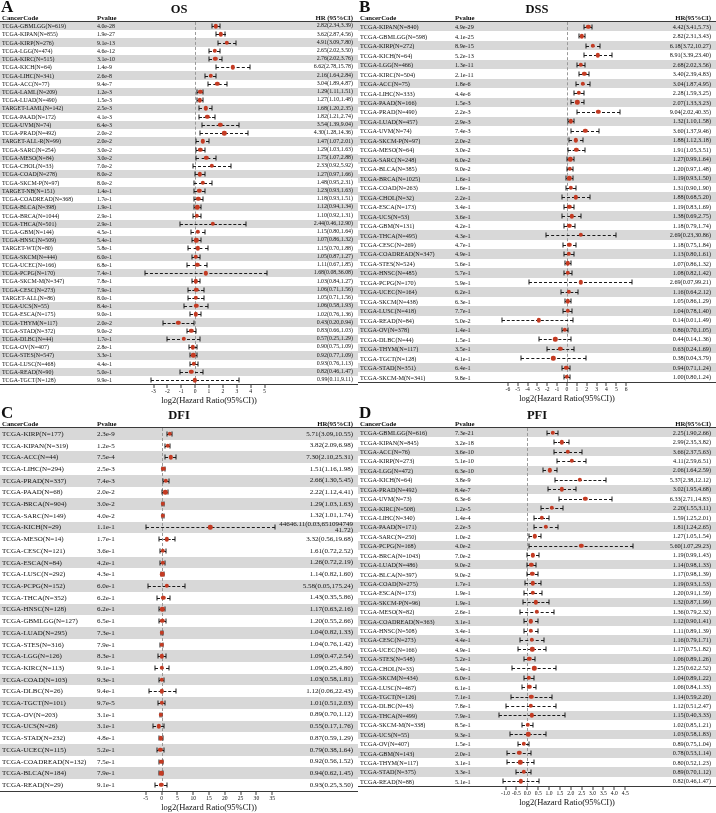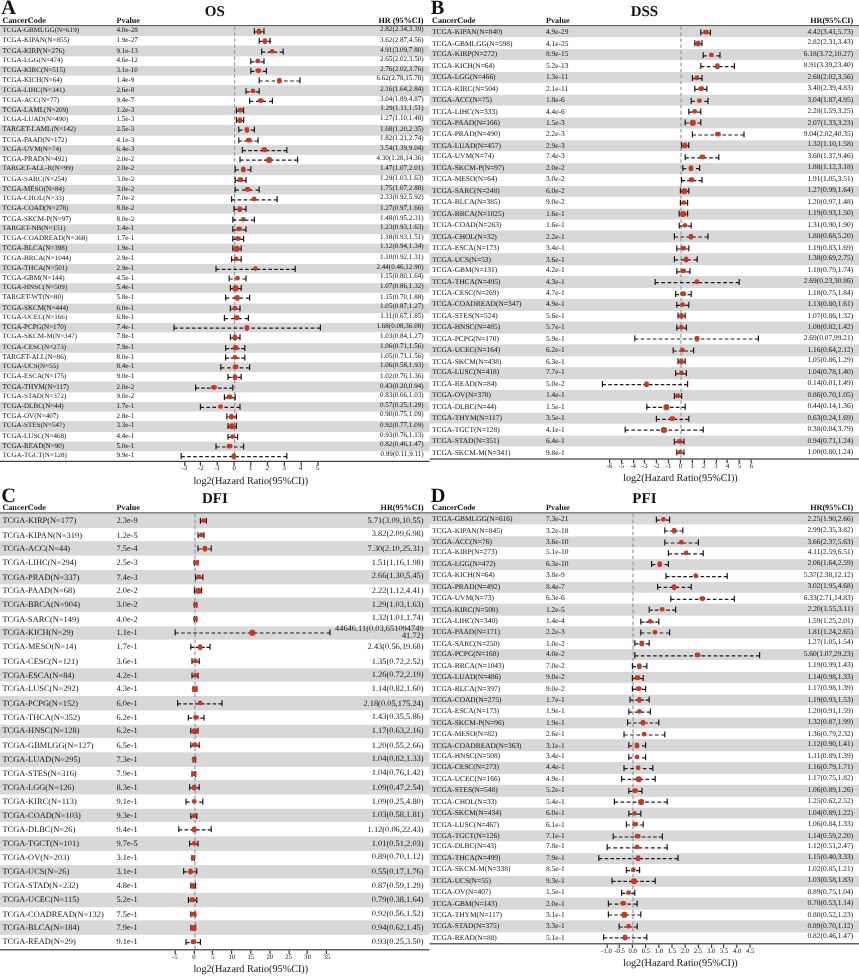--- a/index.html
+++ b/index.html
@@ -1130,32 +1130,32 @@
         </div>
         <div class="row">
           <span class="cname">TCGA-MESO(N=14)</span>
           <span class="cpv">1.7e-1</span>
           <span class="cplot">
             <span class="wh" style="left:13.17%;width:11.94%"></span>
             <span class="cap" style="left:13.17%"></span>
             <span class="cap" style="left:25.11%"></span>
             <span class="dot" style="left:19.14%"></span>
           </span>
-          <span class="chr">2.43(0.56,19.68)</span>
+          <span class="chr">3.32(0.56,19.68)</span>
         </div>
         <div class="row">
           <span class="cname">TCGA-CESC(N=121)</span>
           <span class="cpv">3.6e-1</span>
           <span class="cplot">
             <span class="wh" style="left:14.01%;width:4.20%"></span>
             <span class="cap" style="left:14.01%"></span>
             <span class="cap" style="left:18.22%"></span>
             <span class="dot" style="left:16.12%"></span>
           </span>
-          <span class="chr">1.35(0.72,2.52)</span>
+          <span class="chr">1.61(0.72,2.52)</span>
         </div>
         <div class="row stripe">
           <span class="cname">TCGA-ESCA(N=84)</span>
           <span class="cpv">4.2e-1</span>
           <span class="cplot">
             <span class="wh" style="left:14.01%;width:3.73%"></span>
             <span class="cap" style="left:14.01%"></span>
             <span class="cap" style="left:17.75%"></span>
             <span class="dot" style="left:15.89%"></span>
           </span>
@@ -1174,21 +1174,21 @@
         </div>
         <div class="row stripe">
           <span class="cname">TCGA-PCPG(N=152)</span>
           <span class="cpv">6.0e-1</span>
           <span class="cplot">
             <span class="wh" style="left:5.07%;width:27.38%"></span>
             <span class="cap" style="left:5.07%"></span>
             <span class="cap" style="left:32.45%"></span>
             <span class="dot" style="left:18.78%"></span>
           </span>
-          <span class="chr">2.18(0.05,175.24)</span>
+          <span class="chr">5.58(0.05,175.24)</span>
         </div>
         <div class="row">
           <span class="cname">TCGA-THCA(N=352)</span>
           <span class="cpv">6.2e-1</span>
           <span class="cplot">
             <span class="wh" style="left:11.59%;width:9.45%"></span>
             <span class="cap" style="left:11.59%"></span>
             <span class="cap" style="left:21.05%"></span>
             <span class="dot" style="left:16.32%"></span>
           </span>

